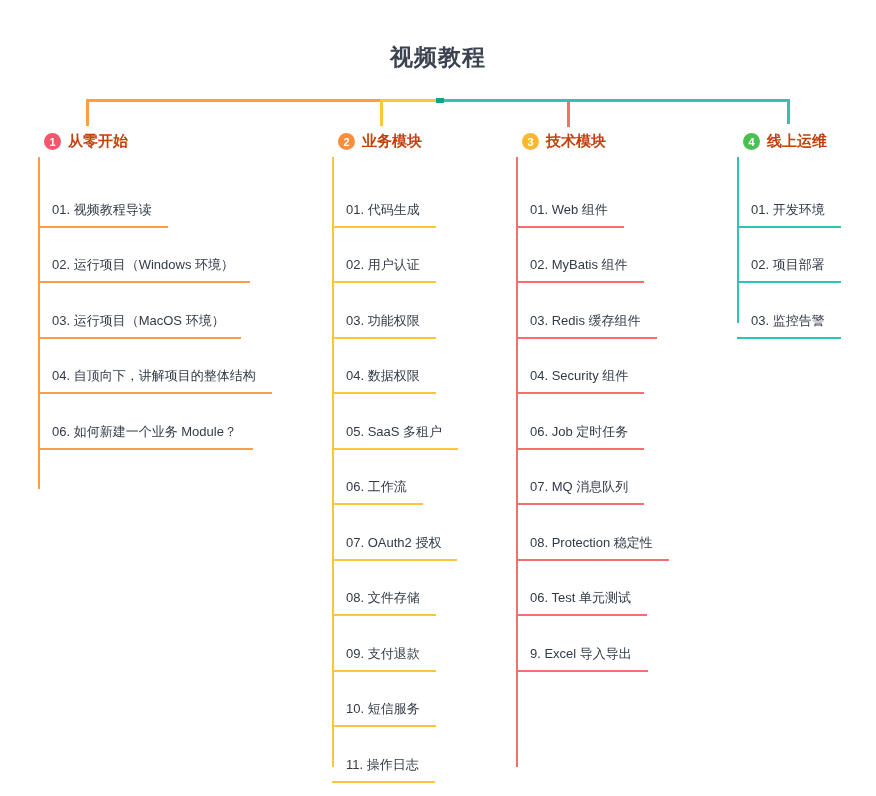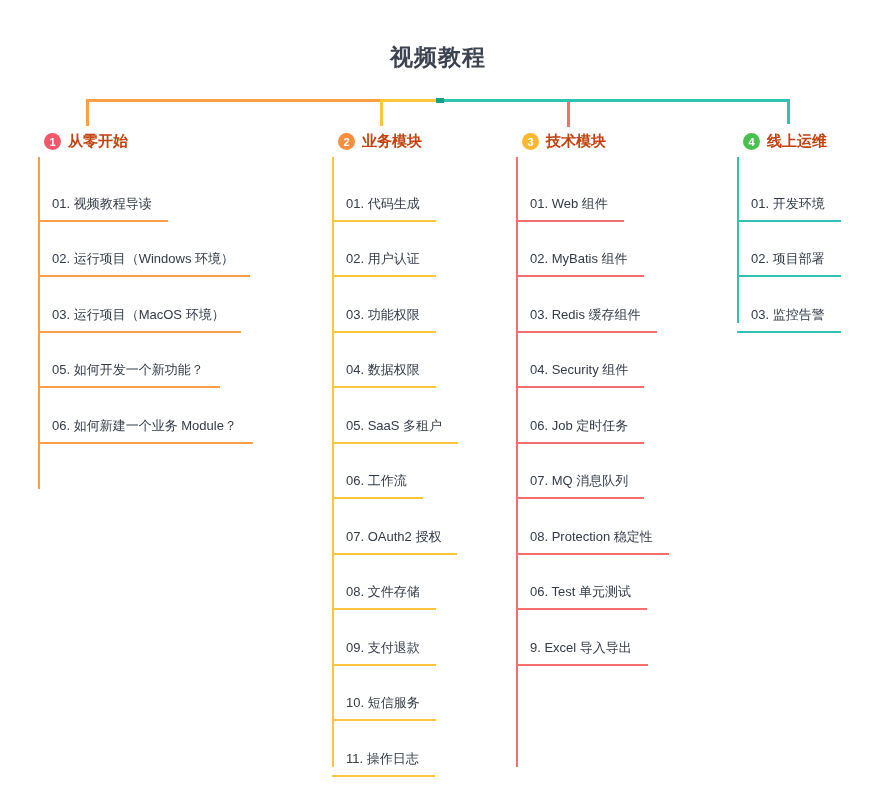--- a/index.html
+++ b/index.html
@@ -44,21 +44,21 @@
     display:flex;align-items:center;justify-content:center;
     flex:0 0 auto;
   }
   .branch-label{
     font-size:15px;font-weight:700;color:#c2410c;
   }
   .spine{
     position:absolute;left:0;top:157px;width:2px;
     background:var(--line);
   }
-  .items{position:absolute;left:0;top:166px;}
+  .items{position:absolute;left:0;top:172px;}
   .item{
     height:55.5px;box-sizing:border-box;
     display:flex;align-items:flex-end;
     width:max-content;
     padding:0 16px 7px 14px;
     border-bottom:2px solid var(--line);
     font-size:13px;color:#323a47;
     white-space:nowrap;
   }
 </style>
@@ -81,21 +81,21 @@
   <div class="branch b1" style="--line: #fb9e45;">
     <div class="branch-header">
       <span class="badge" style="background: rgb(244, 86, 108);">1</span>
       <span class="branch-label">从零开始</span>
     </div>
     <div class="spine" style="height: 332px;"></div>
     <div class="items">
         <div class="item">01. 视频教程导读</div>
         <div class="item">02. 运行项目（Windows 环境）</div>
         <div class="item">03. 运行项目（MacOS 环境）</div>
-        <div class="item">05. 如何开发一个新功能？</div>
+        <div class="item">04. 自顶向下，讲解项目的整体结构</div>
         <div class="item">06. 如何新建一个业务 Module？</div>
       </div>
   </div>
 
   <div class="branch b2" style="--line: #fdc53c;">
     <div class="branch-header">
       <span class="badge" style="background: rgb(249, 143, 62);">2</span>
       <span class="branch-label">业务模块</span>
     </div>
     <div class="spine" style="height: 609.5px;"></div>

